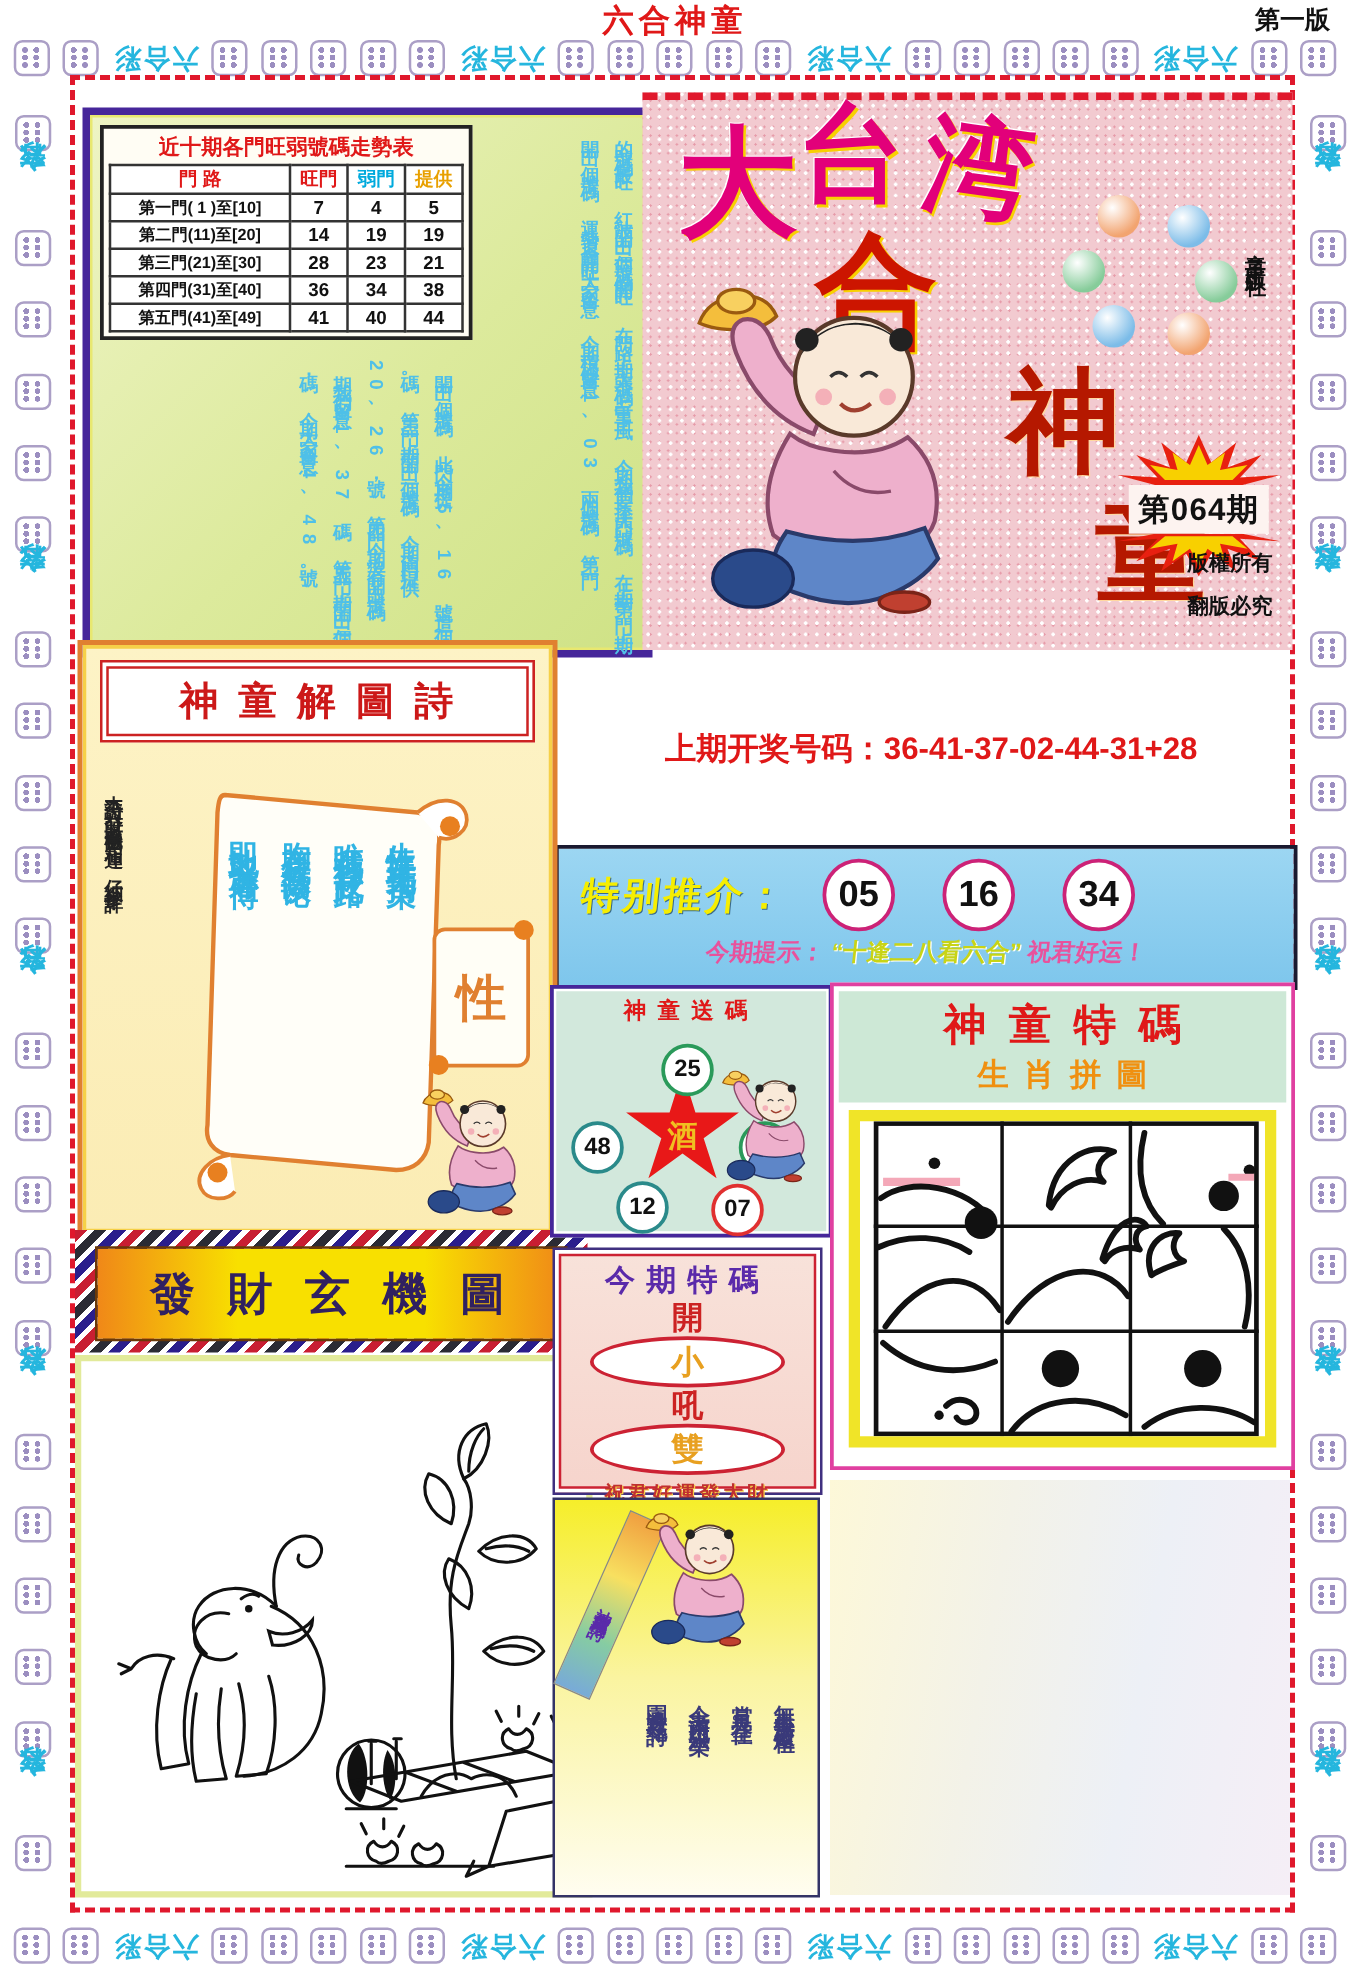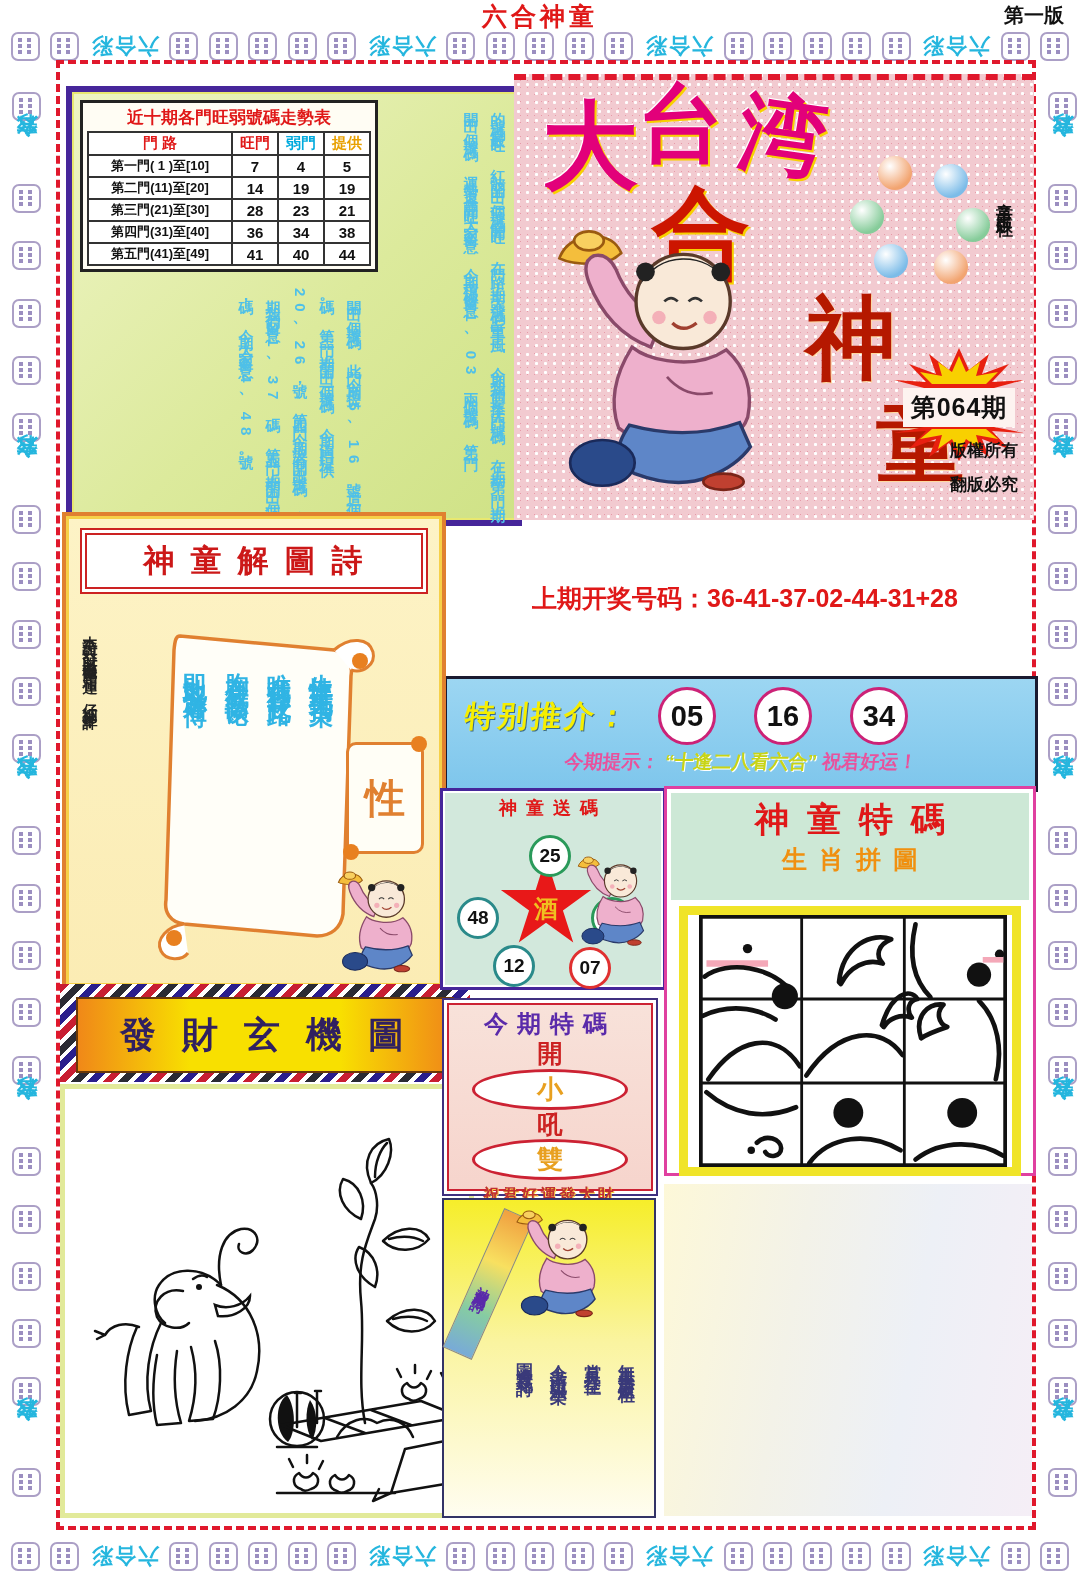--- a/index.html
+++ b/index.html
@@ -148,21 +148,21 @@
   .tema-word{color:#cc2222;font-weight:bold;font-size:25px;line-height:1.1;font-family:"DejaVu Serif",serif;}
   .tema-oval{width:150px;height:38px;background:#fff;border:3px solid #cc2233;border-radius:50%;
     display:flex;align-items:center;justify-content:center;margin:1px 0;}
   .tema-oval span{color:#e8a020;font-weight:bold;font-size:26px;font-family:"DejaVu Serif",serif;}
   .tema-footer{color:#c03030;font-weight:bold;font-size:16px;letter-spacing:3px;margin-top:4px;
     text-shadow:1px 1px 0 #f8d048;white-space:nowrap;}
 
   
   .zodiac{position:absolute;left:664px;top:786px;width:372px;height:390px;box-sizing:border-box;
     border:3px solid #e040a0;background:#fff;padding:4px;}
-  .zodiac-head{background:#cde8d6;text-align:center;padding:4px 0 24px 0;}
+  .zodiac-head{background:#cde8d6;text-align:center;padding:4px 0 6px 0;}
   .zodiac-title{color:#e01818;font-weight:bold;font-size:34px;letter-spacing:18px;padding-left:18px;
     font-family:"DejaVu Serif",serif;white-space:nowrap;}
   .zodiac-sub{color:#f09010;font-weight:bold;font-size:25px;letter-spacing:12px;padding-left:12px;white-space:nowrap;}
   .puzzle-wrap{margin:6px 8px;border:9px solid #f0e428;}
   .puzzle-wrap svg{display:block;}
 
   
   .hidden-box{position:absolute;left:442px;top:1198px;width:214px;height:320px;box-sizing:border-box;
     border:2px solid #333366;background:linear-gradient(180deg,#f6ee2a,#faf4a0 45%,#fffdf0);}
   .ribbon{position:absolute;left:28px;top:8px;width:30px;height:150px;transform:rotate(24deg);

